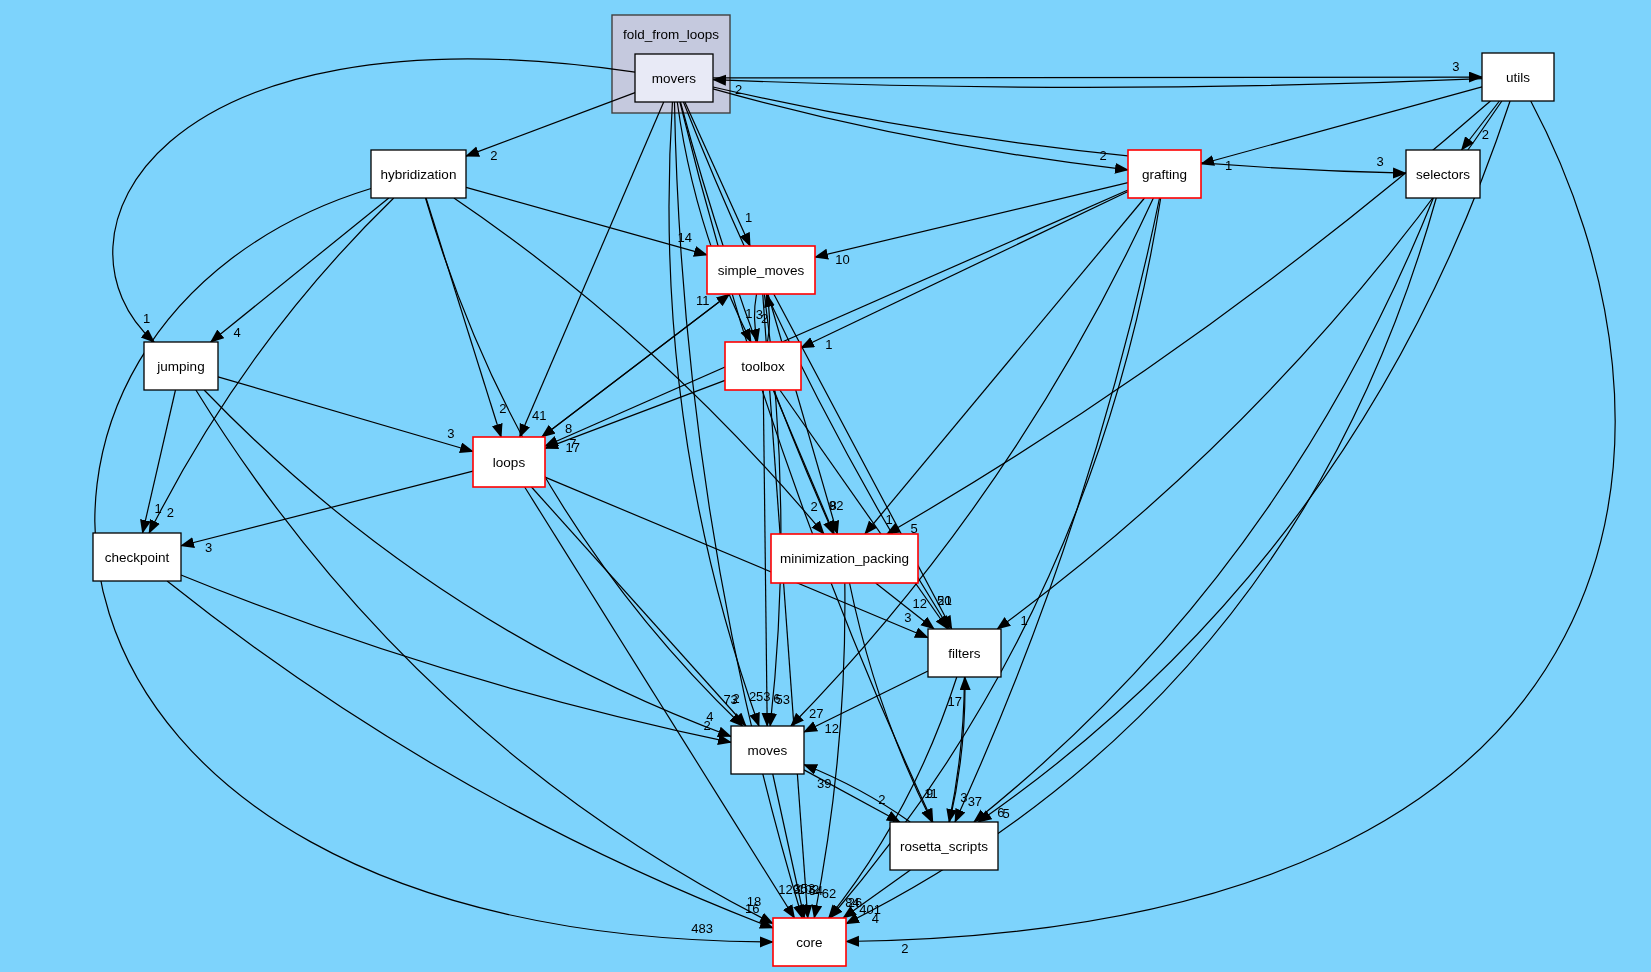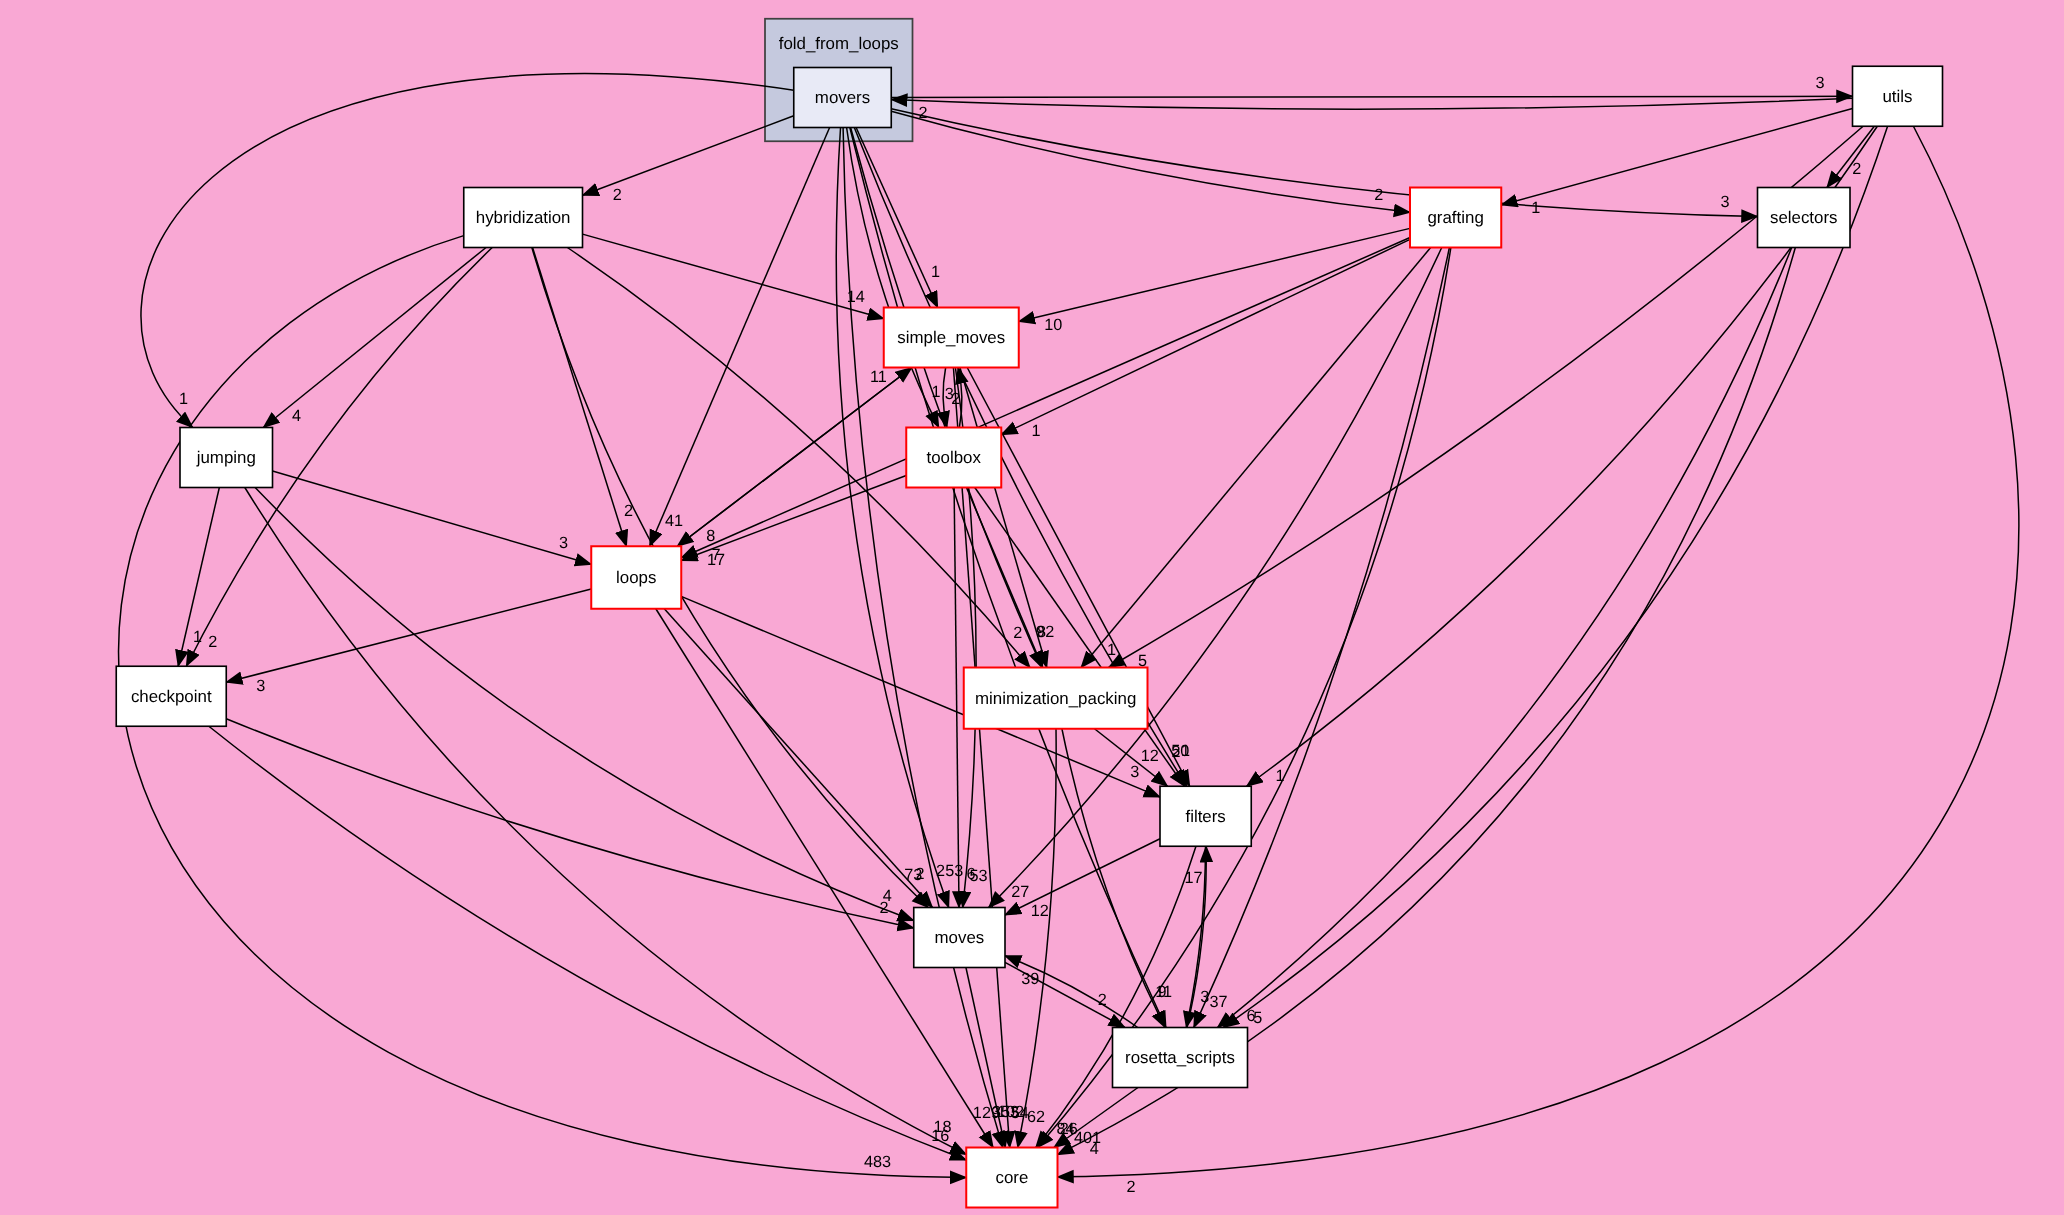--- a/index.html
+++ b/index.html
@@ -1,16 +1,16 @@
 <!DOCTYPE html>
 <html><head>
 <meta charset="utf-8">
 <style>
   html,body{margin:0;padding:0;background:#ffffff;}
-  .canvas{position:relative;width:1651px;height:972px;background:#f9a8d4;overflow:hidden;}
+  .canvas{position:relative;width:1651px;height:972px;background:#7dd3fc;overflow:hidden;}
   svg{display:block;}
   text{font-family:"Liberation Sans","DejaVu Sans",sans-serif;fill:#000000;}
   .node-label{font-size:13.5px;}
   .edge-label{font-size:13px;}
   .cluster-label{font-size:13.5px;}
 </style>
 </head>
 <body>
 
 <div class="canvas">

